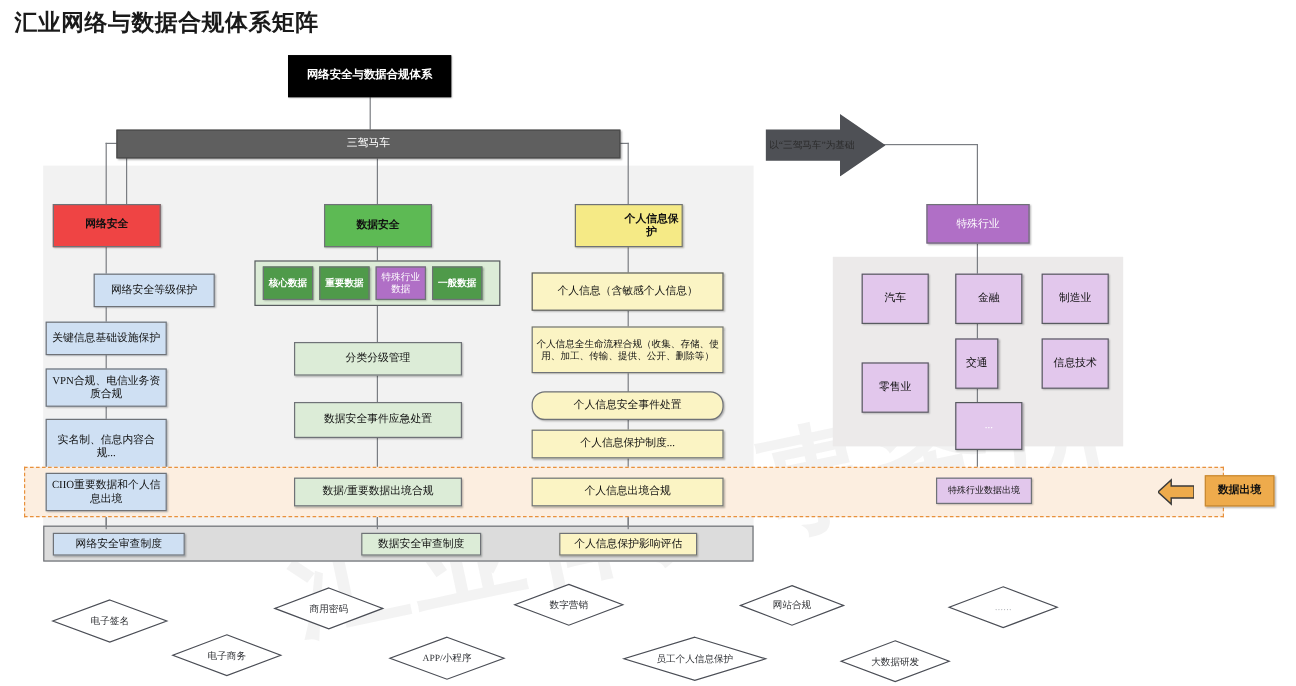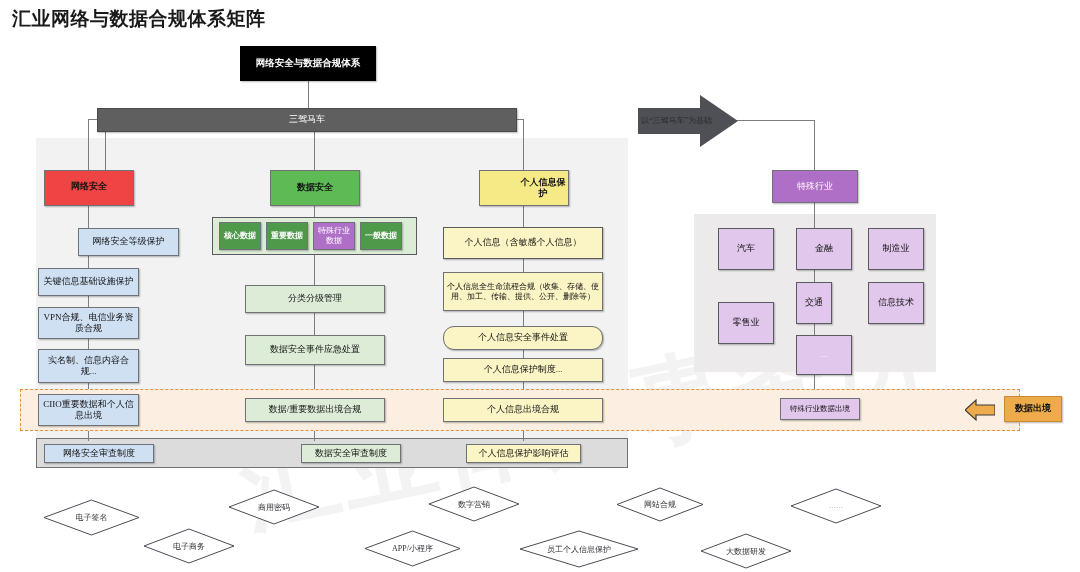--- a/index.html
+++ b/index.html
@@ -198,21 +198,21 @@
       <polygon points="0,13 62,13 62,0 100,26 62,52 62,39 0,39" fill="#4e5055"></polygon>
     </svg>
   </div>
   <div class="chev-label" style="left:641px; top:115px;">以“三驾马车”为基础</div>
 
   <div class="node fill-blue" style="left:44px; top:170px; width:90px; height:36px;">网络安全</div>
 
   <div class="node fill-blue-l" style="left:38px; top:228px; width:101px; height:28px;margin-left:40px;">网络安全等级保护</div>
   <div class="node fill-blue-l" style="left:38px; top:268px; width:101px; height:28px;">关键信息基础设施保护</div>
   <div class="node fill-blue-l" style="left:38px; top:307px; width:101px; height:32px;">VPN合规、电信业务资质合规</div>
-  <div class="node fill-blue-l" style="left:38px; top:349px; width:101px; height:34px;">实名制、信息内容合规...</div>
+  <div class="node fill-blue-l" style="left:38px; top:349px; width:101px; height:46px;">实名制、信息内容合规...</div>
 
   <div class="node fill-green" style="left:270px; top:170px; width:90px; height:36px;">数据安全</div>
 
   <div class="node box-thick fill-green-l" style="left:212px; top:217px; width:205px; height:38px; box-shadow:none;"></div>
   <div class="node fill-green-d" style="left:219px; top:222px; width:42px; height:28px; font-size:8px;">核心数据</div>
   <div class="node fill-green-d" style="left:266px; top:222px; width:42px; height:28px; font-size:8px;">重要数据</div>
   <div class="node fill-purple" style="left:313px; top:222px; width:42px; height:28px; font-size:8px;">特殊行业数据</div>
   <div class="node fill-green-d" style="left:360px; top:222px; width:42px; height:28px; font-size:8px;">一般数据</div>
 
   <div class="node fill-green-l" style="left:245px; top:285px; width:140px; height:28px;">分类分级管理</div>
@@ -270,21 +270,21 @@
         <polygon points="46,1 91,18 46,35 1,18" fill="#ffffff" stroke="#4a4d55" stroke-width="1"></polygon>
       </svg>
     <div class="diamond-label">电子商务</div>
   </div>
   <div class="diamond-wrap" style="left:228px; top:489px; width:92px; height:36px;">
     <svg width="92" height="36" viewBox="0 0 92 36">
         <polygon points="46,1 91,18 46,35 1,18" fill="#ffffff" stroke="#4a4d55" stroke-width="1"></polygon>
       </svg>
     <div class="diamond-label">商用密码</div>
   </div>
-  <div class="diamond-wrap" style="left:364px; top:530px; width:97px; height:37px;">
+  <div class="diamond-wrap" style="left:324px; top:530px; width:97px; height:37px;">
     <svg width="97" height="37" viewBox="0 0 97 37">
         <polygon points="48.5,1 96,18.5 48.5,36 1,18.5" fill="#ffffff" stroke="#4a4d55" stroke-width="1"></polygon>
       </svg>
     <div class="diamond-label">APP/小程序</div>
   </div>
   <div class="diamond-wrap" style="left:428px; top:486px; width:92px; height:36px;">
     <svg width="92" height="36" viewBox="0 0 92 36">
         <polygon points="46,1 91,18 46,35 1,18" fill="#ffffff" stroke="#4a4d55" stroke-width="1"></polygon>
       </svg>
     <div class="diamond-label">数字营销</div>

